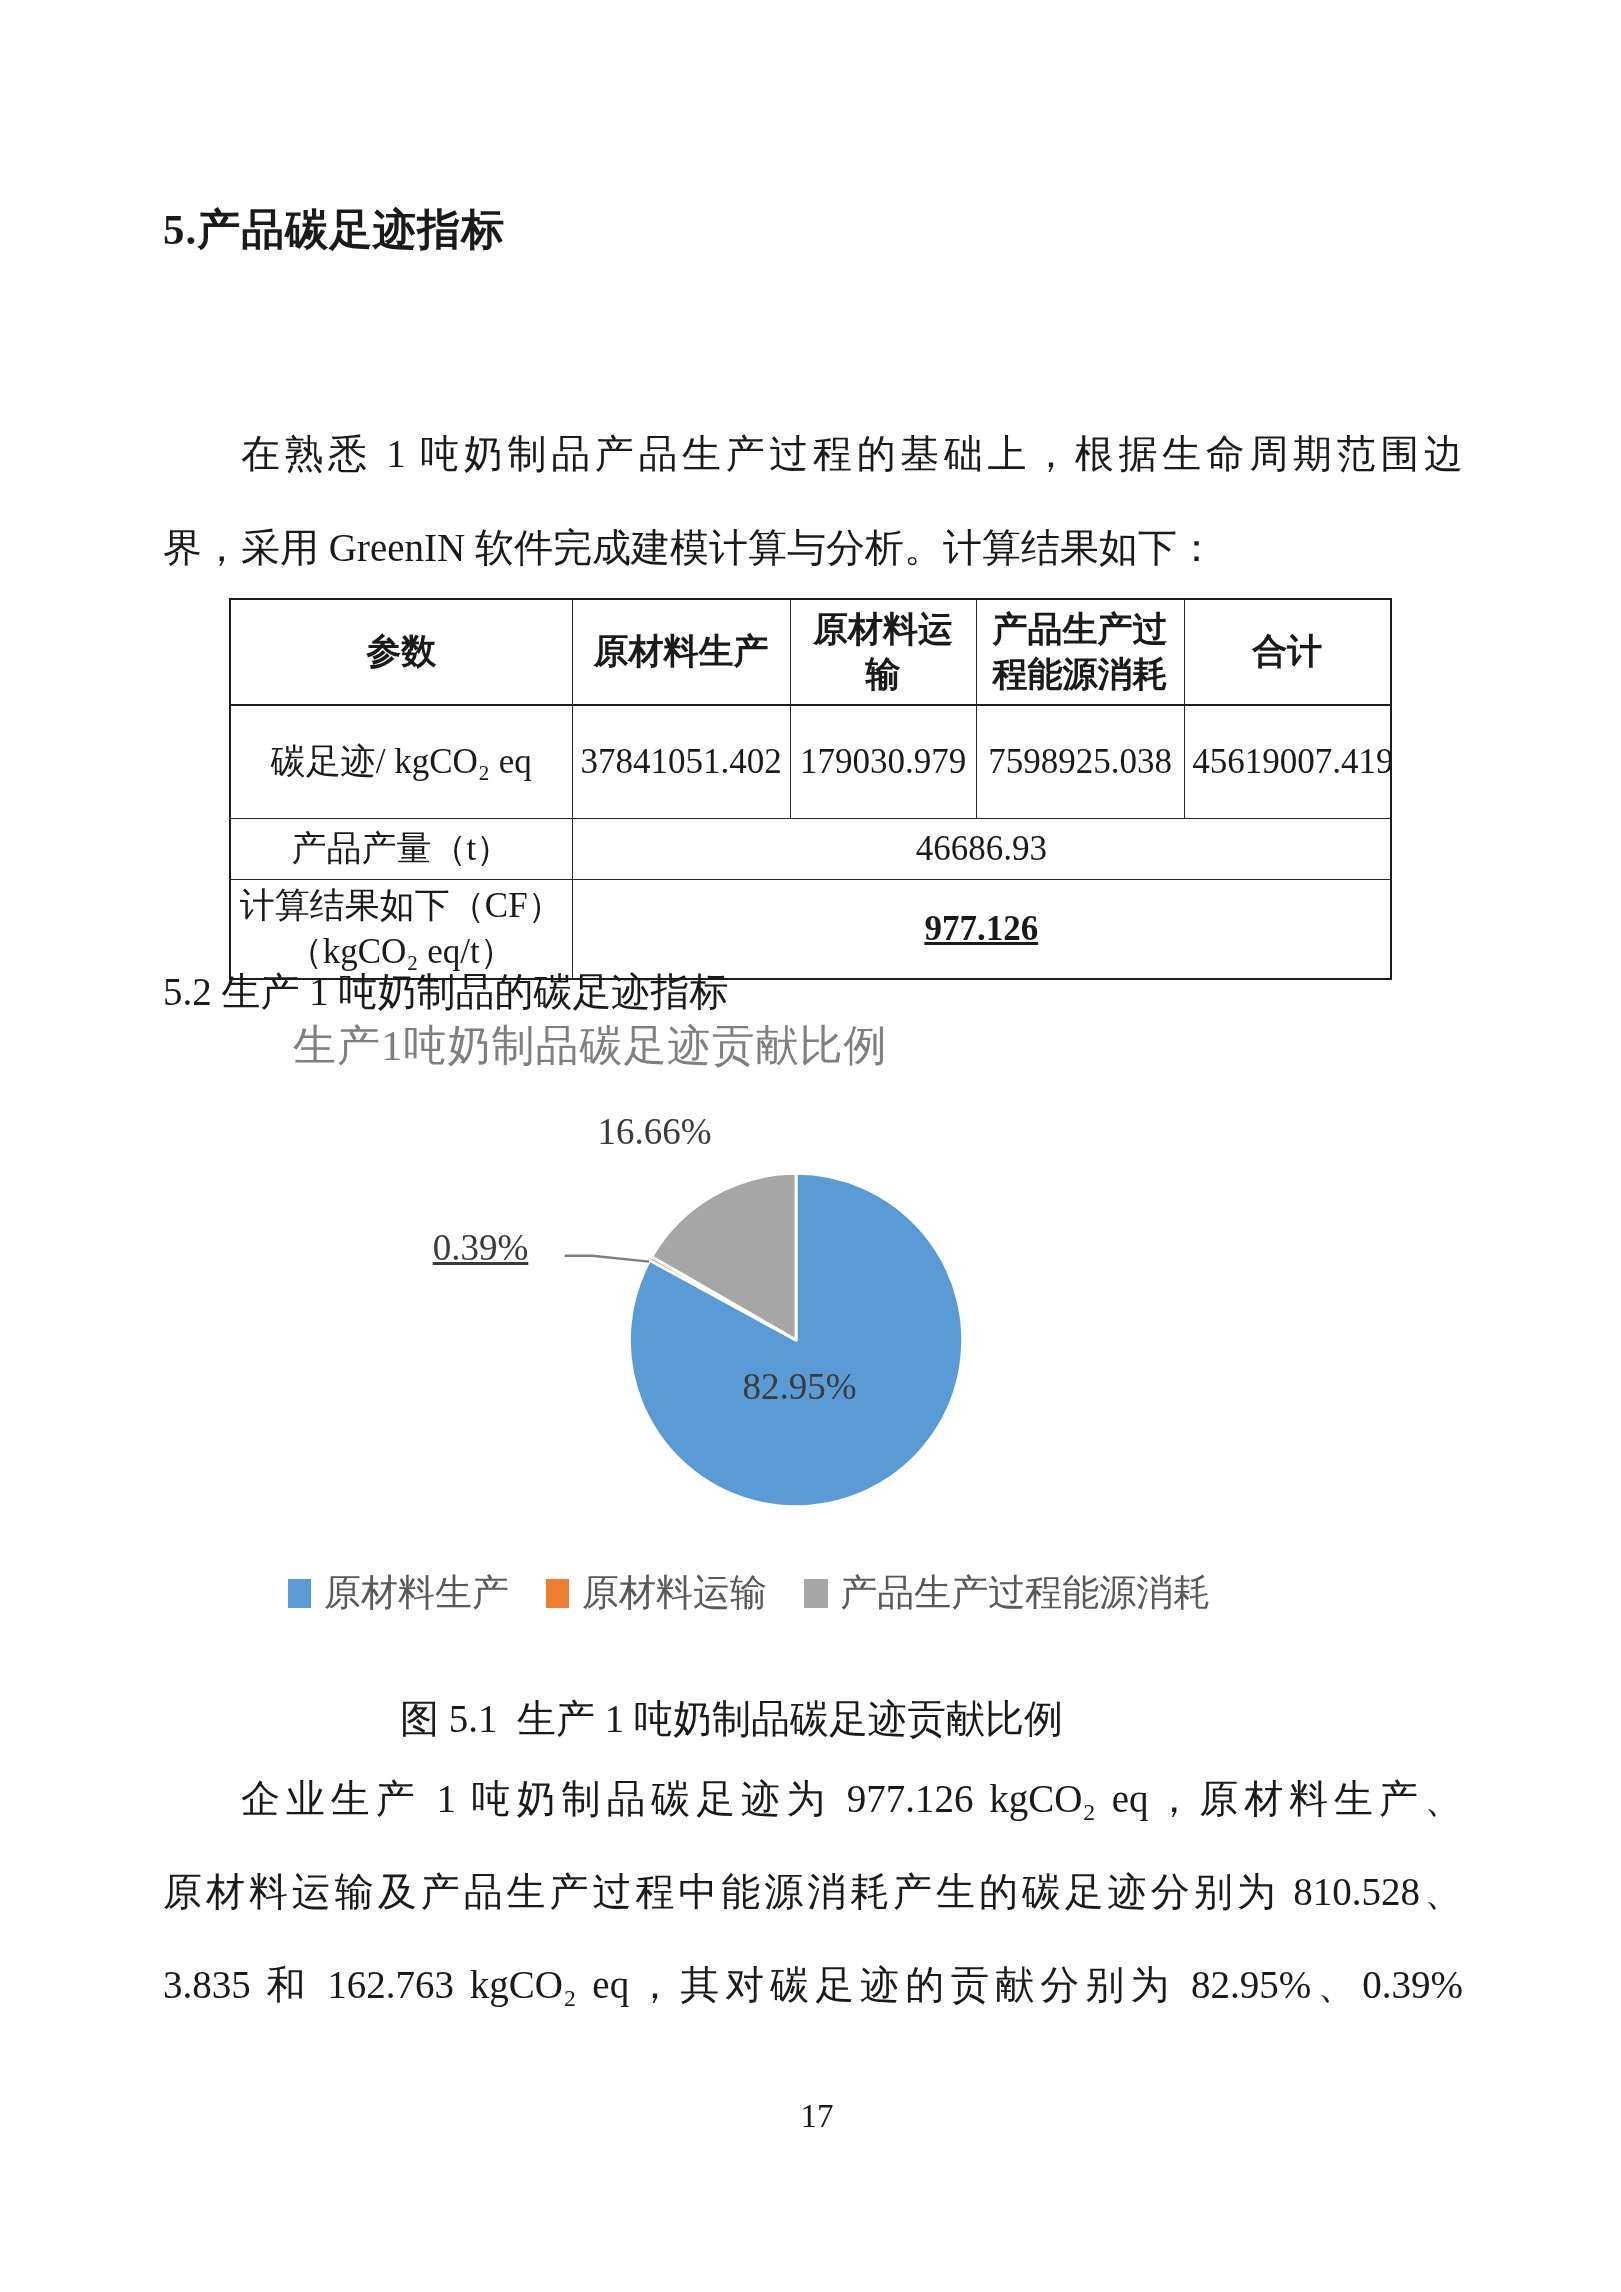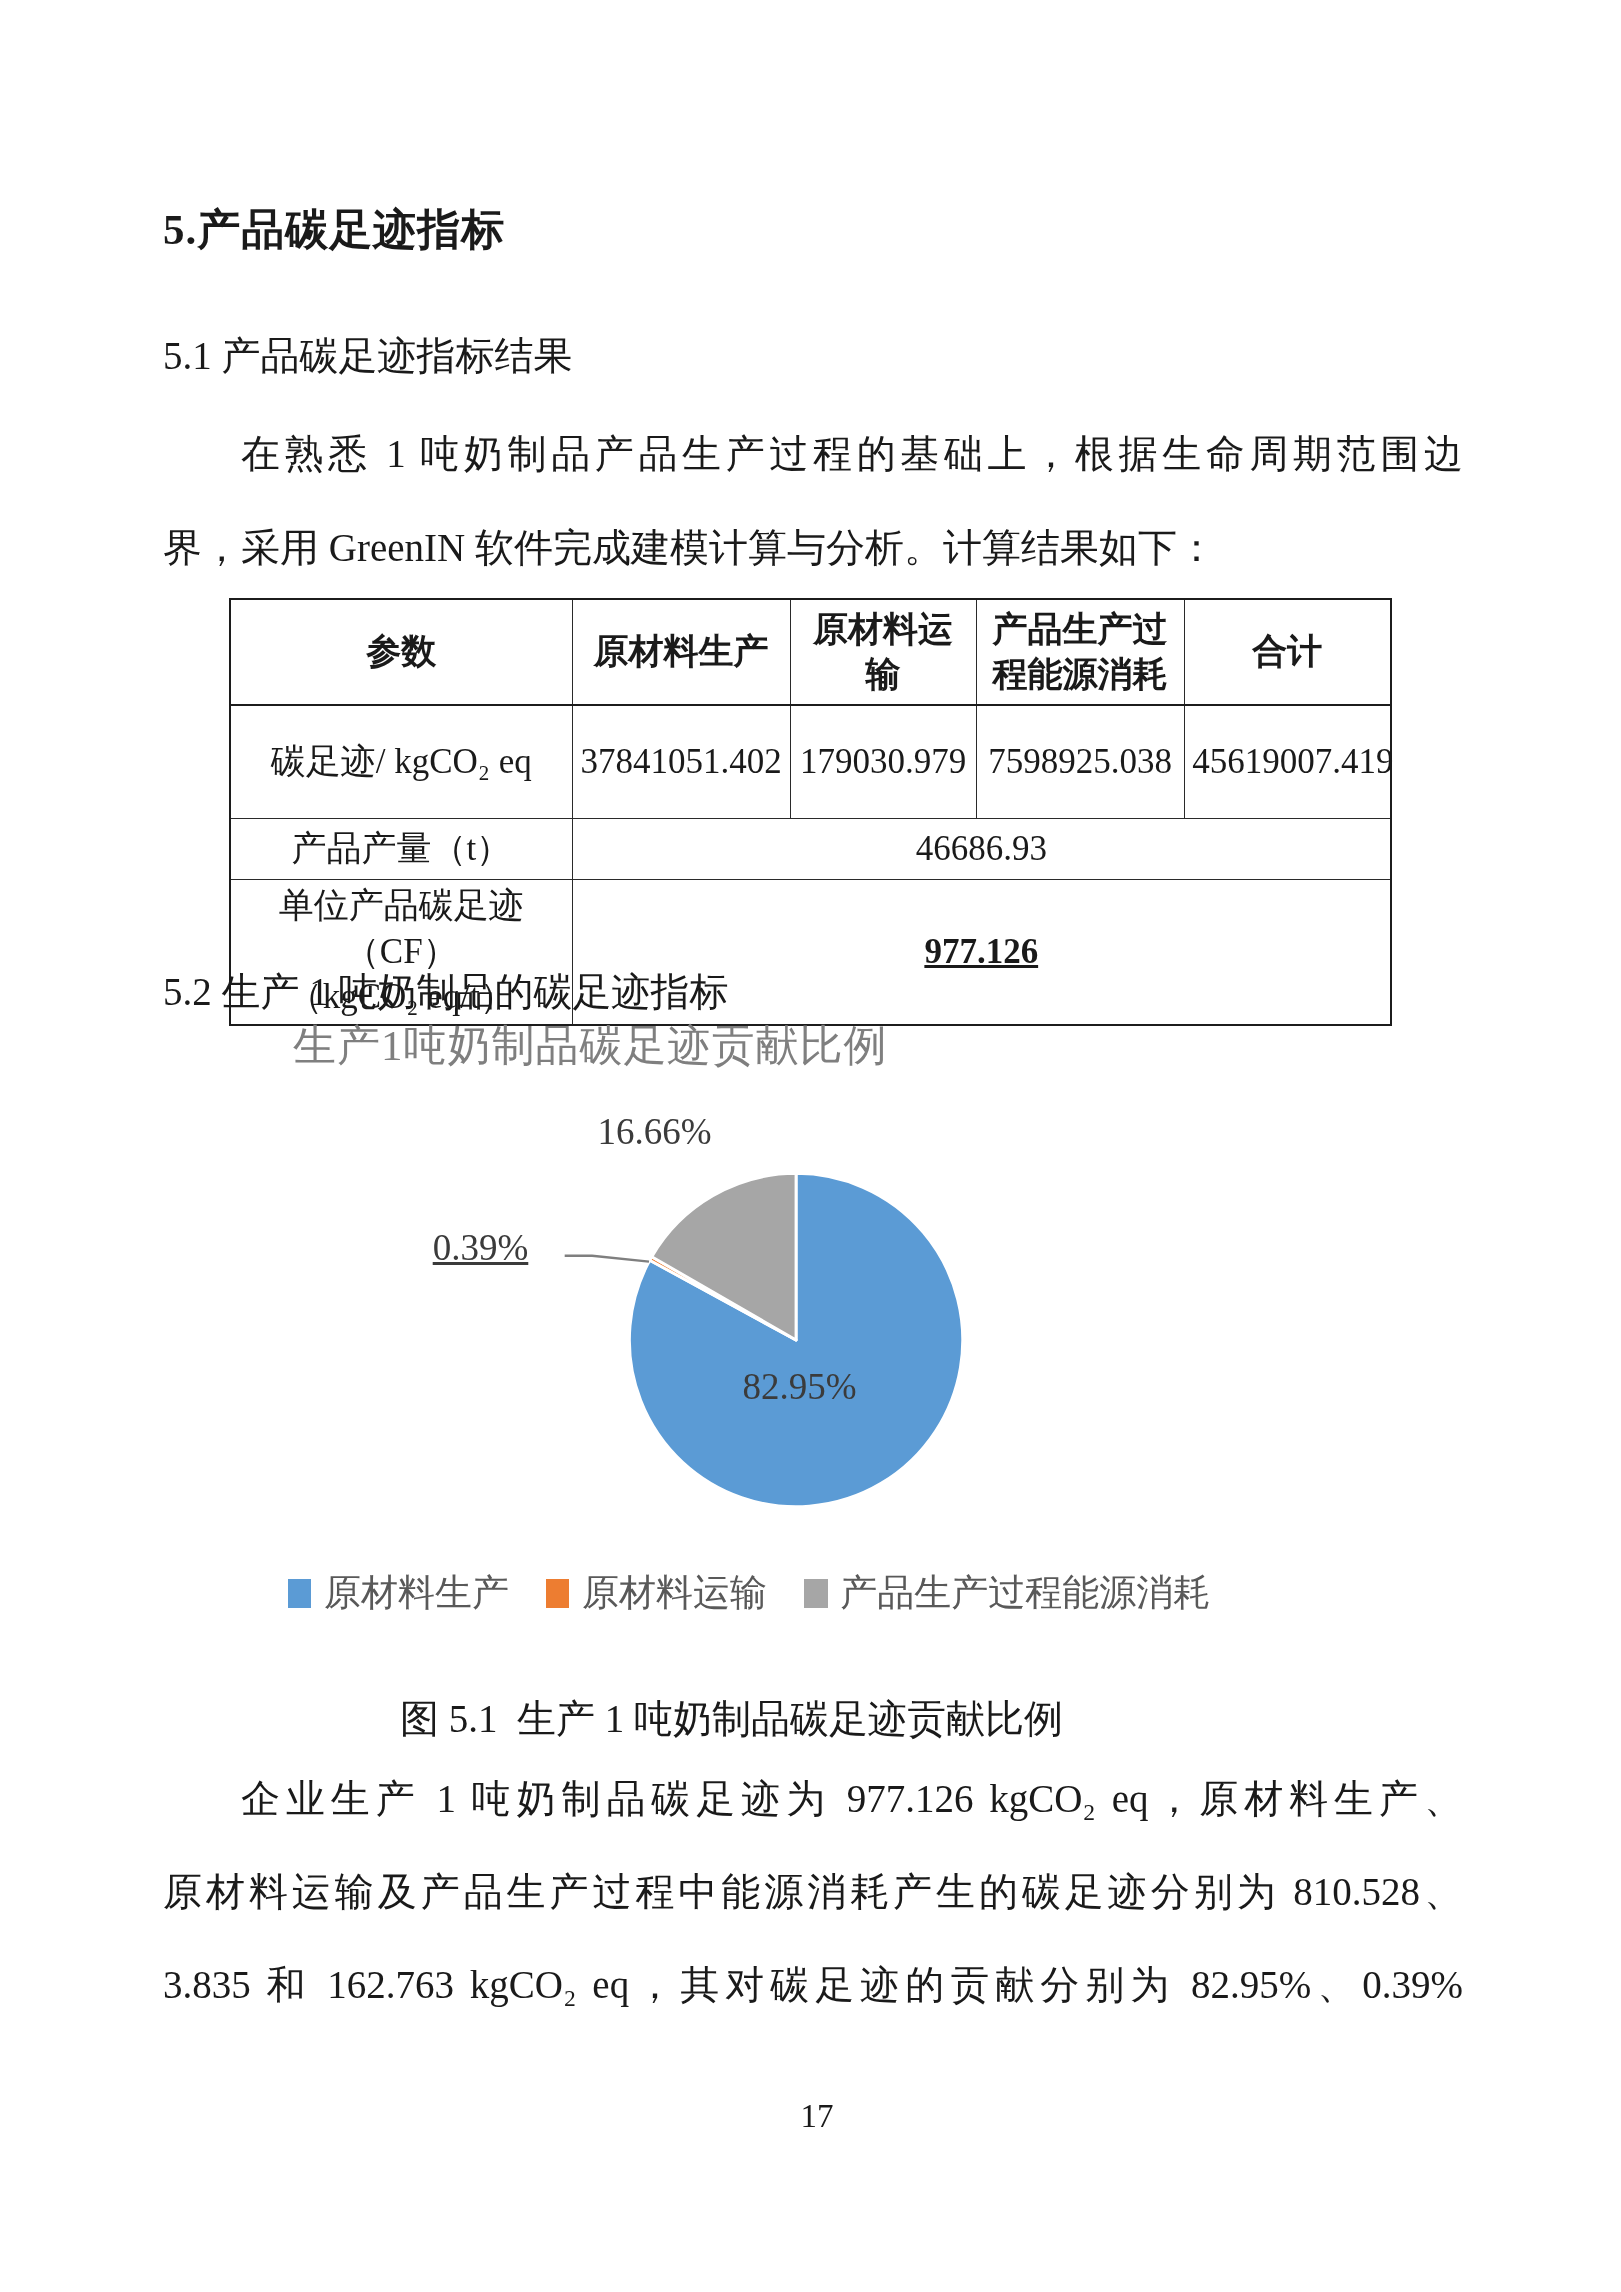--- a/index.html
+++ b/index.html
@@ -44,21 +44,20 @@
   .caption{font-size:39px;text-align:center;width:1137px;white-space:pre-wrap;}
   .pagenum{font-size:33px;text-align:center;width:100%;}
 </style>
 </head>
 <body>
 
 <div class="page">
 
   <div class="abs h1" style="left:163px;top:201px;">5.产品碳足迹指标</div>
 
-  <div class="abs h2" style="left:163px;top:329px;">5.1 产品碳足迹指标结果</div>
 
   <div class="abs body-line indent just" style="left:163px;top:431px;">在熟悉 1 吨奶制品产品生产过程的基础上，根据生命周期范围边</div>
   <div class="abs body-line" style="left:163px;top:525px;">界，采用 GreenIN 软件完成建模计算与分析。计算结果如下：</div>
 
   <table class="data abs" style="left:229px;top:578px;margin-top:20px;">
     <colgroup>
       <col style="width:342px">
         <col style="width:218px">
         <col style="width:186px">
       <col style="width:208px">
@@ -78,21 +77,21 @@
       <td>179030.979</td>
       <td>7598925.038</td>
       <td>45619007.419</td>
     </tr>
     <tr style="height:61px">
       <td>产品产量（t）</td>
       <td colspan="4">46686.93</td>
     </tr>
     <tr style="height:85px">
       <td>
-        <div>单位产品碳足迹（CF）</div>
+        <div>计算结果如下（CF）</div>
         <div>（kgCO₂ eq/t）</div>
       </td>
       <td colspan="4" class="bold">977.126</td>
     </tr>
   </tbody>
     </table>
 
   <div class="abs h2" style="left:163px;top:965px;">5.2 生产 1 吨奶制品的碳足迹指标</div>
 
   <div class="abs chart-title" style="left:293px;top:1017px;">生产1吨奶制品碳足迹贡献比例</div>

